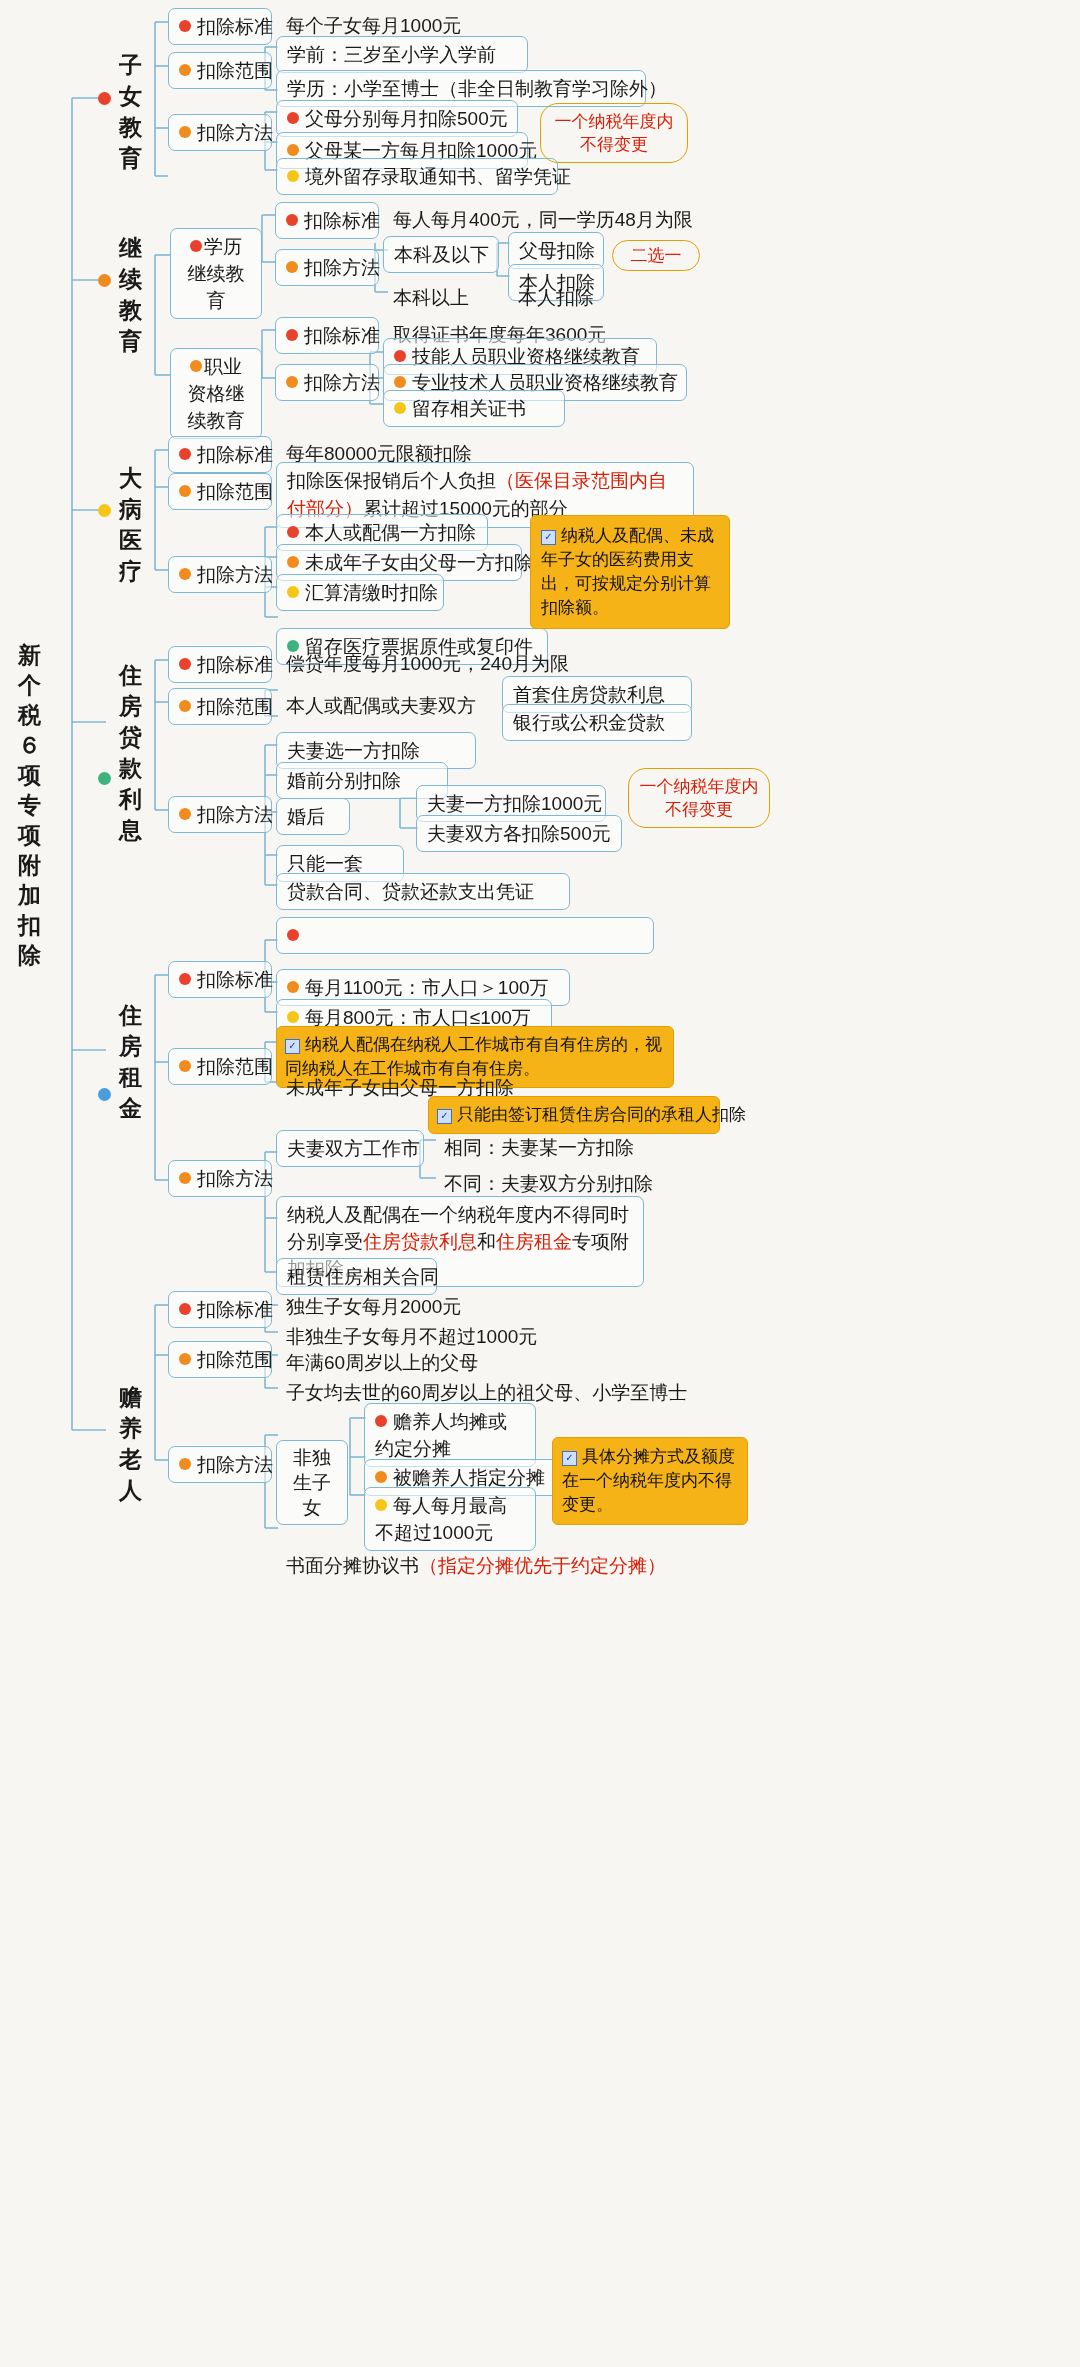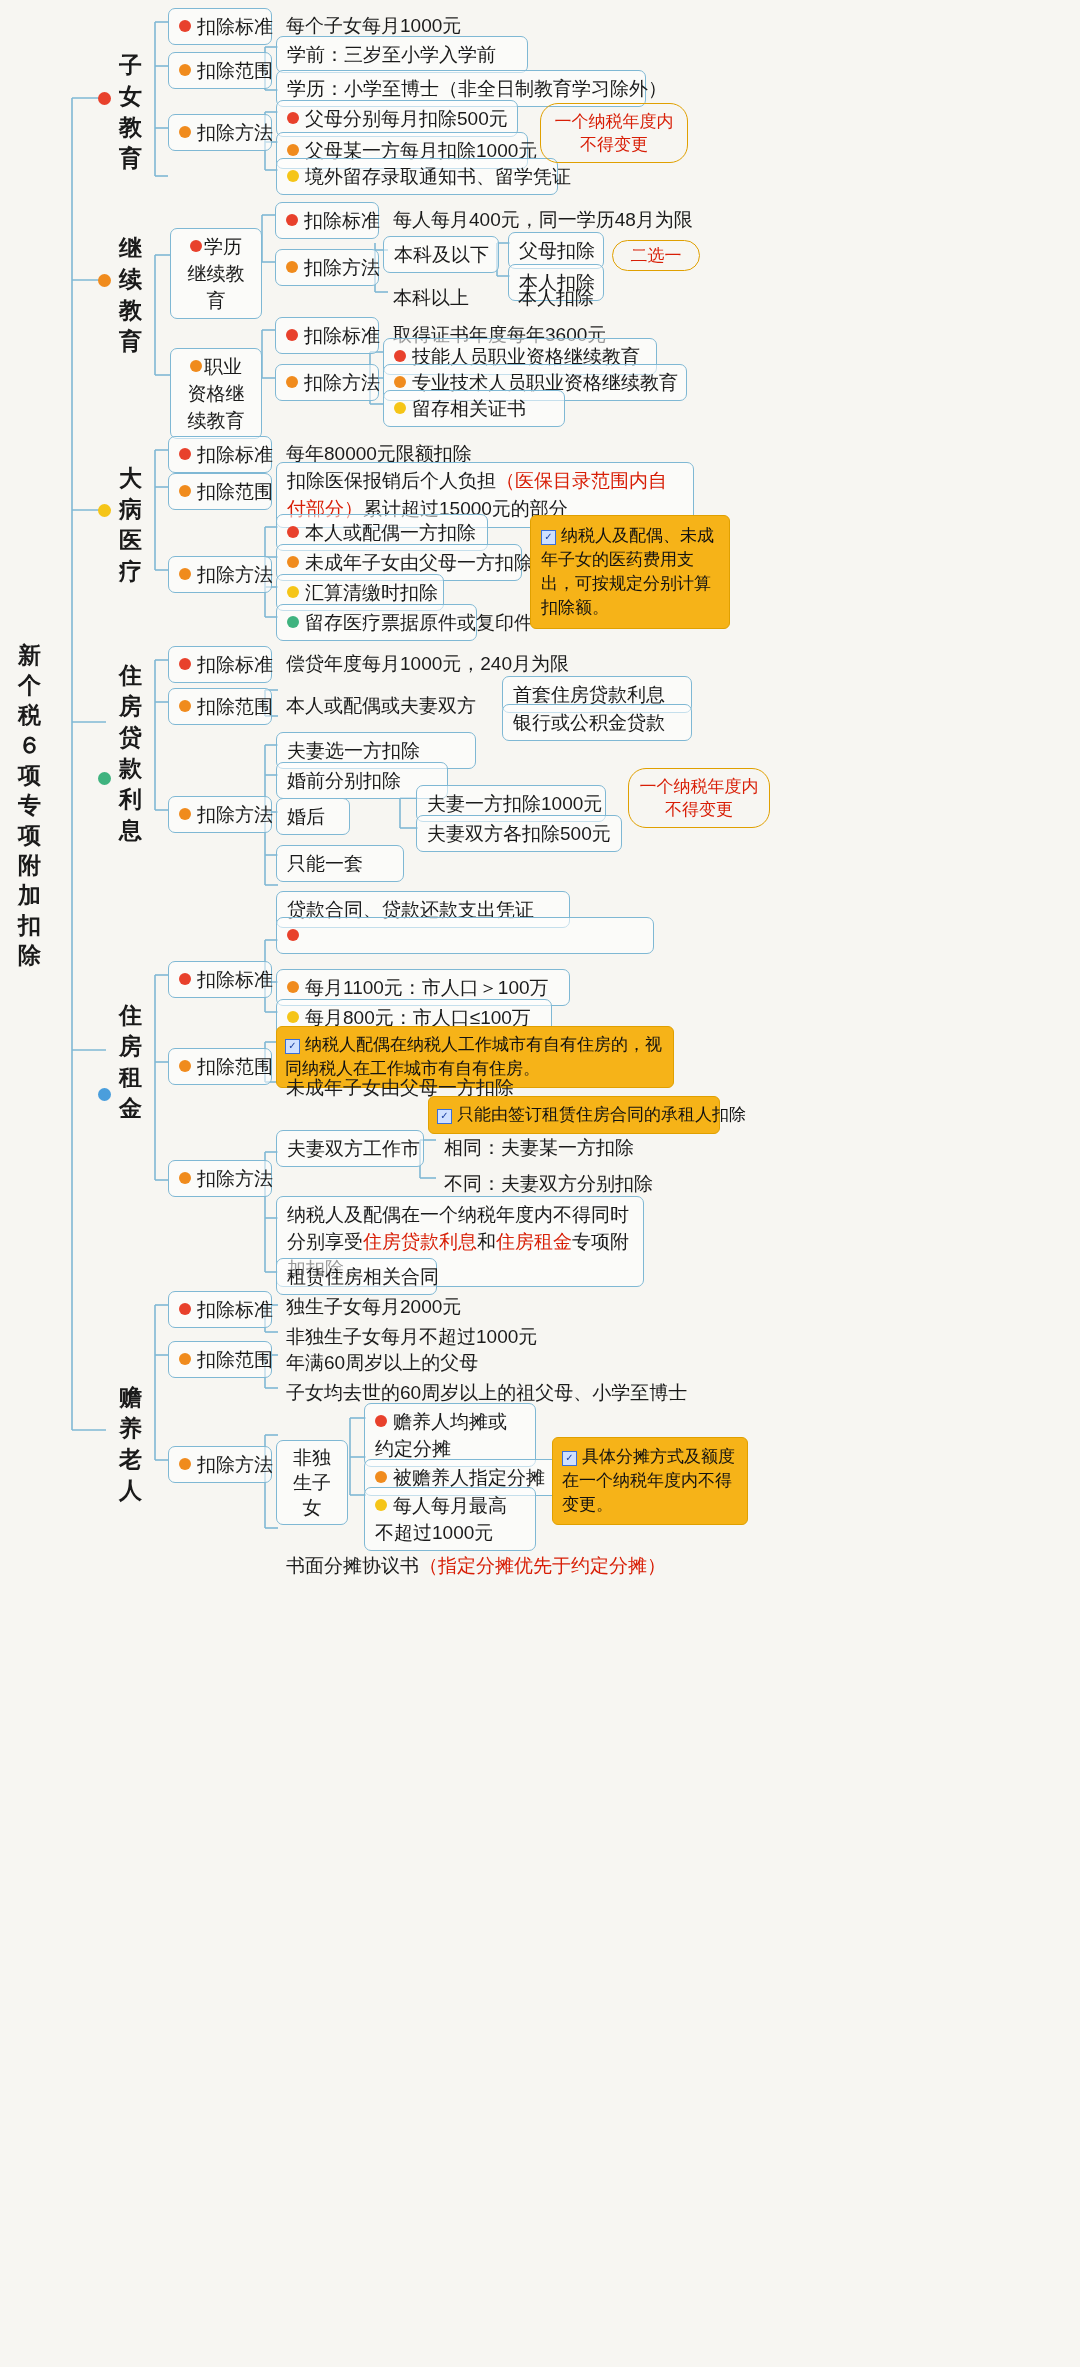--- a/index.html
+++ b/index.html
@@ -225,21 +225,21 @@
 <div class="node" style="left:168px;top:436px;width:104px;"><span class="dot d-red"></span><span>扣除标准</span></div>
 <div class="node plain" style="left:276px;top:436px;">每年80000元限额扣除</div>
 
 <div class="node" style="left:168px;top:473px;width:104px;"><span class="dot d-orange"></span><span>扣除范围</span></div>
 <div class="node multi" style="left:276px;top:462px;width:418px;line-height:28px;"><span>扣除医保报销后个人负担<span class="red">（医保目录范围内自付部分）</span>累计超过15000元的部分</span></div>
 
 <div class="node" style="left:168px;top:556px;width:104px;"><span class="dot d-orange"></span><span>扣除方法</span></div>
 <div class="node" style="left:276px;top:514px;width:212px;"><span class="dot d-red"></span><span>本人或配偶一方扣除</span></div>
 <div class="node" style="left:276px;top:544px;width:246px;"><span class="dot d-orange"></span><span>未成年子女由父母一方扣除</span></div>
 <div class="node" style="left:276px;top:574px;width:168px;"><span class="dot d-yellow"></span><span>汇算清缴时扣除</span></div>
-<div class="node" style="left:276px;top:604px;width:201px;"><span class="dot d-green"></span><span>留存医疗票据原件或复印件</span></div>
+<div class="node" style="left:276px;top:628px;width:272px;"><span class="dot d-green"></span><span>留存医疗票据原件或复印件</span></div>
 
 <div class="node note" style="left:530px;top:515px;width:200px;padding:8px 10px;"><span class="chk">✓</span><span>纳税人及配偶、未成年子女的医药费用支出，可按规定分别计算扣除额。</span></div>
 
 <div class="branch-label" style="left:108px;top:660px;">住房贷款利息</div>
 <div class="bullet-dot d-green" style="left:98px;top:772px;"></div>
 
 <div class="node" style="left:168px;top:646px;width:104px;"><span class="dot d-red"></span><span>扣除标准</span></div>
 <div class="node plain" style="left:276px;top:646px;">偿贷年度每月1000元，240月为限</div>
 
 <div class="node" style="left:168px;top:688px;width:104px;"><span class="dot d-orange"></span><span>扣除范围</span></div>
@@ -247,21 +247,21 @@
 <div class="node" style="left:502px;top:676px;width:190px;">首套住房贷款利息</div>
 <div class="node" style="left:502px;top:704px;width:190px;">银行或公积金贷款</div>
 
 <div class="node" style="left:168px;top:796px;width:104px;"><span class="dot d-orange"></span><span>扣除方法</span></div>
 <div class="node" style="left:276px;top:732px;width:200px;">夫妻选一方扣除</div>
 <div class="node" style="left:276px;top:762px;width:172px;">婚前分别扣除</div>
 <div class="node" style="left:276px;top:798px;width:74px;">婚后</div>
 <div class="node" style="left:416px;top:785px;width:190px;">夫妻一方扣除1000元</div>
 <div class="node" style="left:416px;top:815px;width:206px;">夫妻双方各扣除500元</div>
 <div class="node" style="left:276px;top:845px;width:128px;">只能一套</div>
-<div class="node" style="left:276px;top:891px;width:294px;">贷款合同、贷款还款支出凭证</div>
+<div class="node" style="left:276px;top:873px;width:294px;">贷款合同、贷款还款支出凭证</div>
 
 <div class="node callout" style="left:628px;top:768px;width:142px;padding:6px 8px;">一个纳税年度内不得变更</div>
 
 <div class="branch-label" style="left:108px;top:1000px;">住房租金</div>
 <div class="bullet-dot d-blue" style="left:98px;top:1088px;"></div>
 
 <div class="node" style="left:168px;top:961px;width:104px;"><span class="dot d-red"></span><span>扣除标准</span></div>
 <div class="node multi" style="left:276px;top:917px;width:378px;"><span class="dot d-red"></span></div>
 <div class="node" style="left:276px;top:969px;width:294px;"><span class="dot d-orange"></span><span>每月1100元：市人口＞100万</span></div>
 <div class="node" style="left:276px;top:999px;width:276px;"><span class="dot d-yellow"></span><span>每月800元：市人口≤100万</span></div>

